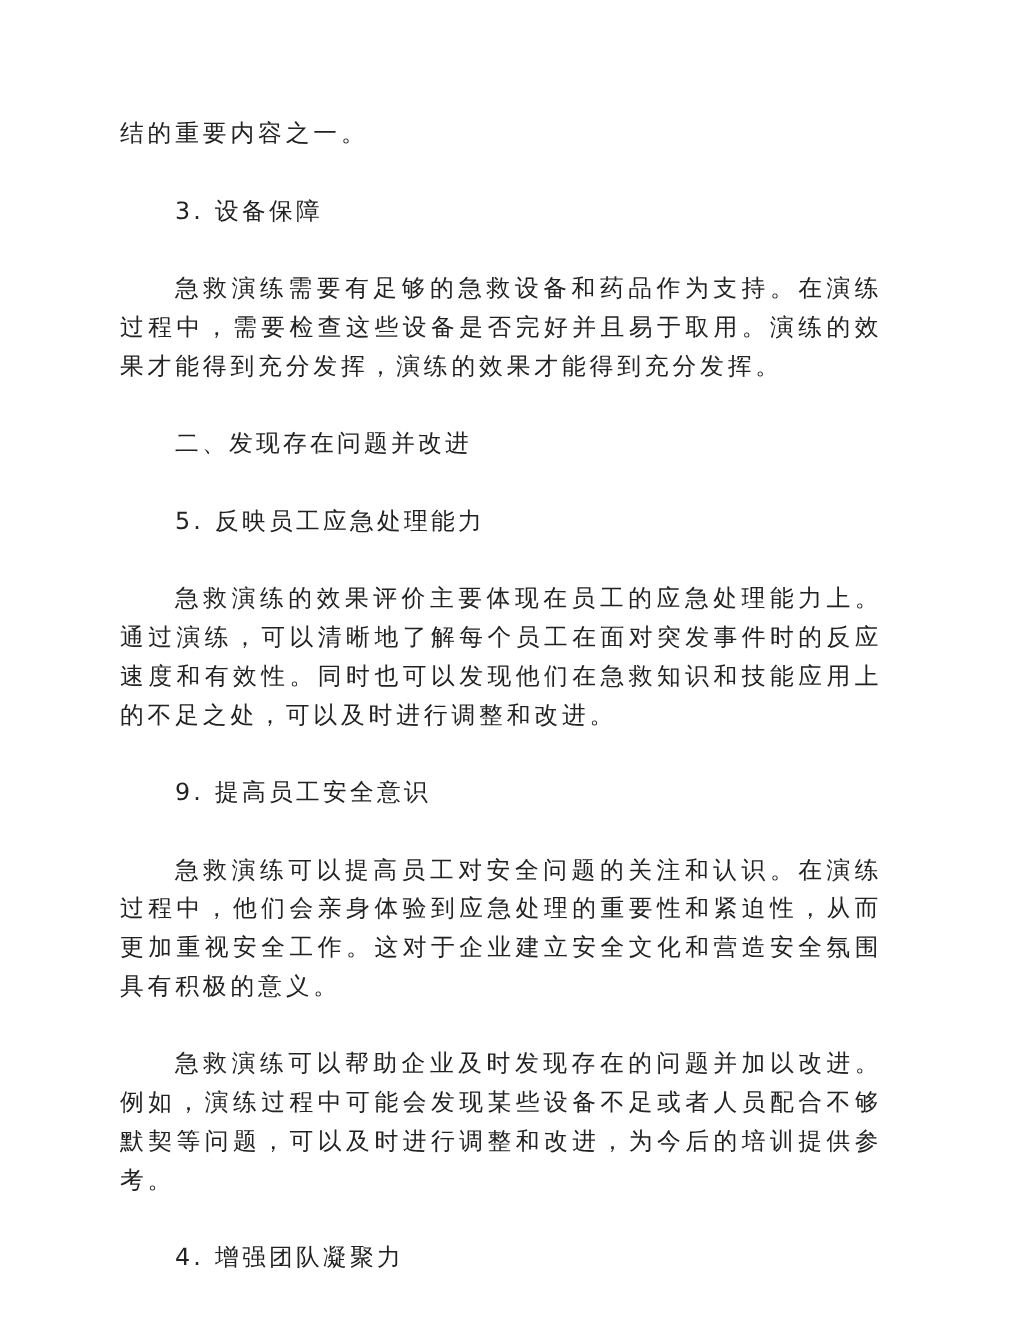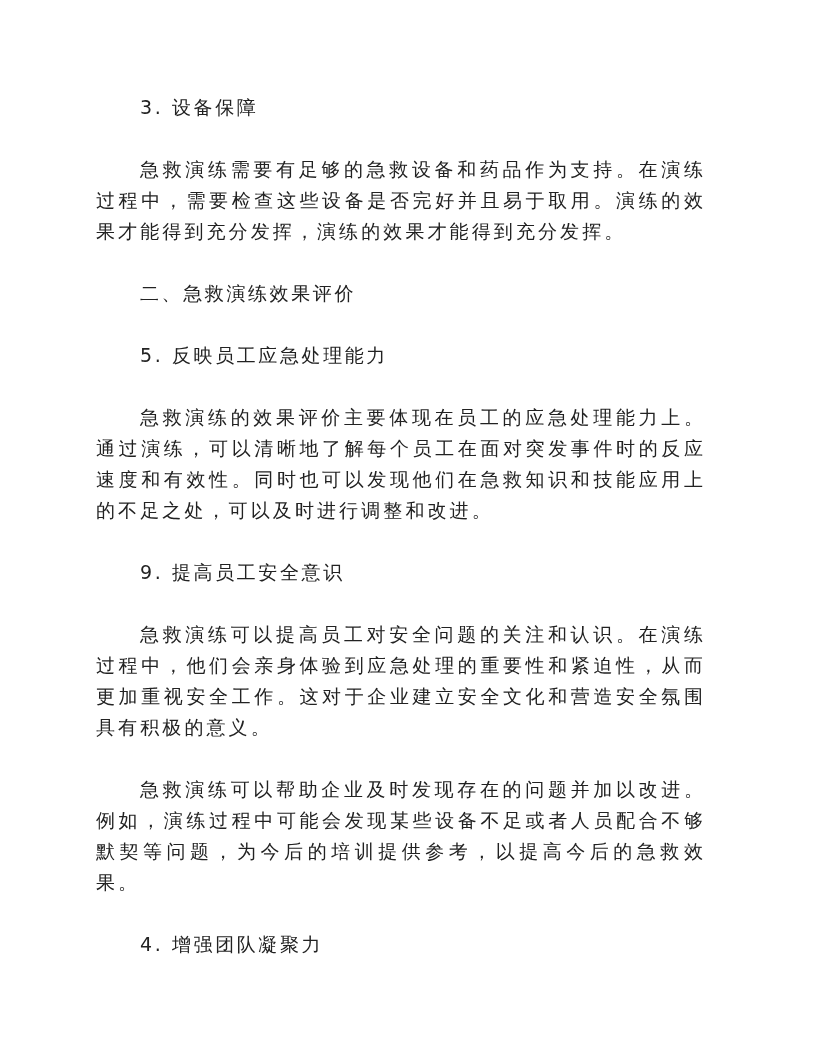--- a/index.html
+++ b/index.html
@@ -8,22 +8,23 @@
     font-family: "DejaVu Sans", sans-serif; font-size: 19px; color: #222;
     letter-spacing: 3.1px; line-height: 31px; }
   .p { margin: 0 0 31px 0; text-align: justify; }
   .indent { text-indent: 44px; }
   .heading { margin: 0 0 31px 0; padding-left: 44px; letter-spacing: 2.6px; }
 </style>
 </head>
 <body>
 
 <div class="page">
+  <p class="p">结的重要内容之一。</p>
   <p class="heading">3. 设备保障</p>
   <p class="p indent">急救演练需要有足够的急救设备和药品作为支持。在演练过程中，需要检查这些设备是否完好并且易于取用。演练的效果才能得到充分发挥，演练的效果才能得到充分发挥。</p>
-  <p class="heading">二、急救演练效果评价</p>
+  <p class="heading">二、发现存在问题并改进</p>
   <p class="heading">5. 反映员工应急处理能力</p>
   <p class="p indent">急救演练的效果评价主要体现在员工的应急处理能力上。通过演练，可以清晰地了解每个员工在面对突发事件时的反应速度和有效性。同时也可以发现他们在急救知识和技能应用上的不足之处，可以及时进行调整和改进。</p>
   <p class="heading">9. 提高员工安全意识</p>
   <p class="p indent">急救演练可以提高员工对安全问题的关注和认识。在演练过程中，他们会亲身体验到应急处理的重要性和紧迫性，从而更加重视安全工作。这对于企业建立安全文化和营造安全氛围具有积极的意义。</p>
-  <p class="p indent">急救演练可以帮助企业及时发现存在的问题并加以改进。例如，演练过程中可能会发现某些设备不足或者人员配合不够默契等问题，为今后的培训提供参考，以提高今后的急救效果。</p>
+  <p class="p indent">急救演练可以帮助企业及时发现存在的问题并加以改进。例如，演练过程中可能会发现某些设备不足或者人员配合不够默契等问题，可以及时进行调整和改进，为今后的培训提供参考。</p>
   <p class="heading">4. 增强团队凝聚力</p>
 </div>
 
 </body></html>

